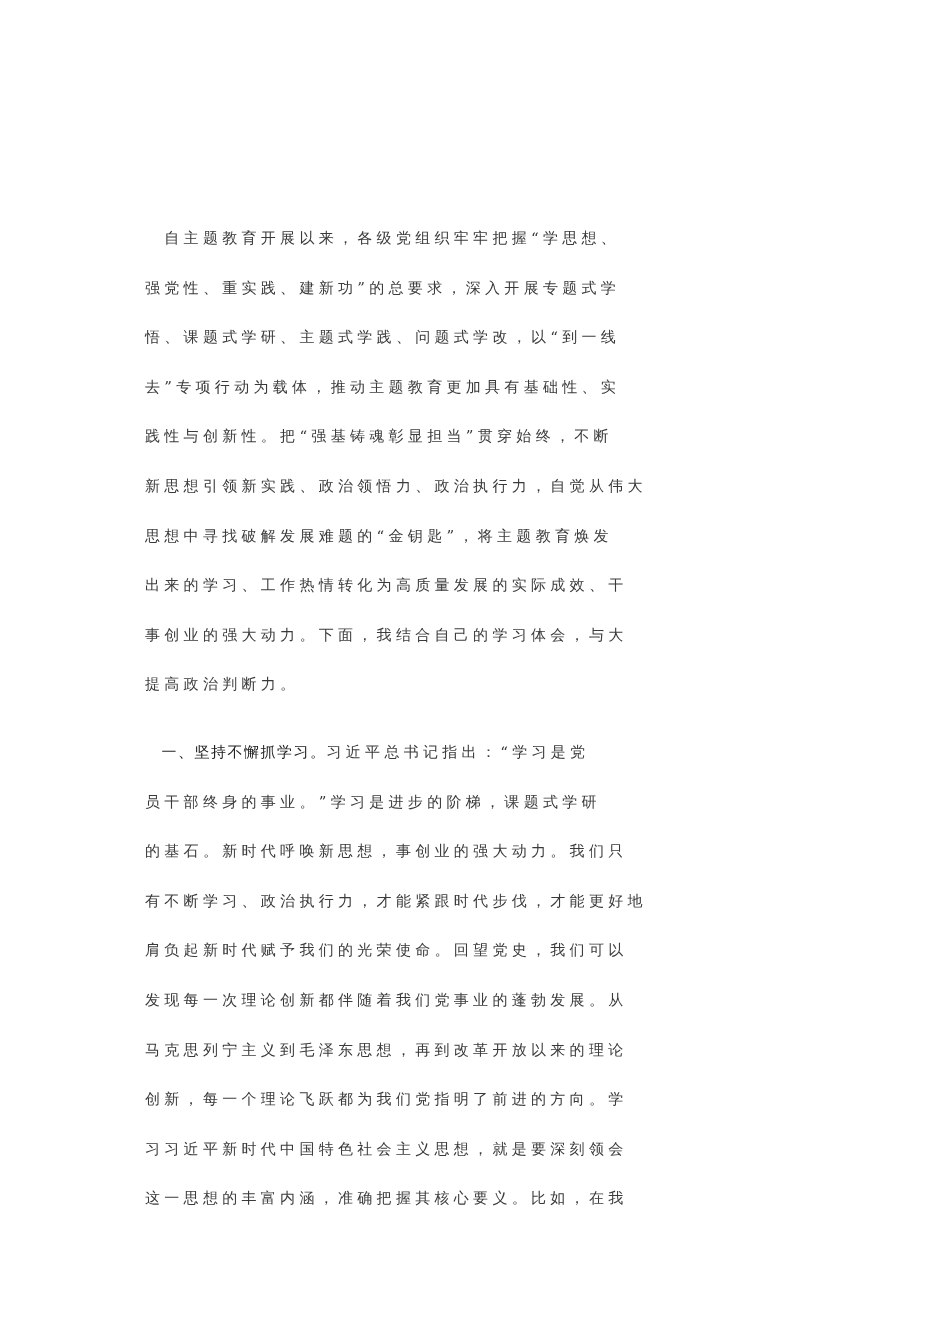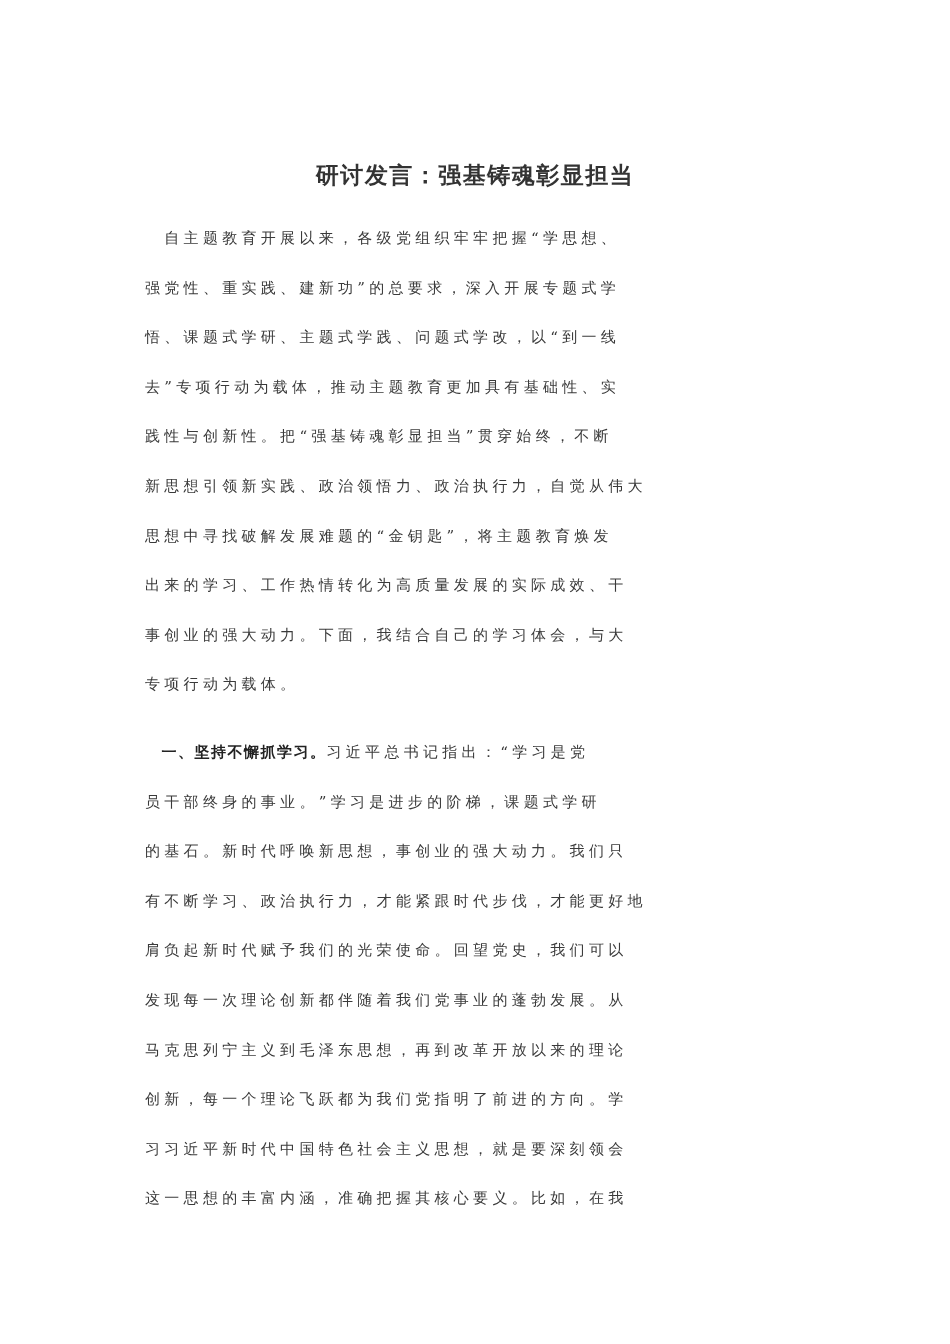--- a/index.html
+++ b/index.html
@@ -5,40 +5,39 @@
   html, body { margin: 0; padding: 0; background: #ffffff; }
   body { width: 950px; height: 1344px; position: relative; overflow: hidden;
          font-family: "DejaVu Serif", "Liberation Serif", serif; color: #333333; }
   .page { position: absolute; left: 0; top: 0; width: 950px; height: 1344px; background: #fff; }
   .title { position: absolute; top: 157px; left: 0; width: 950px; text-align: center;
            font-size: 23px; font-weight: bold; letter-spacing: 1.5px; color: #333; line-height: 36px; }
   .body { position: absolute; left: 145px; top: 218px; width: 664px; }
   .line { height: 49.6px; line-height: 40px; font-size: 15px; letter-spacing: 4.3px;
           white-space: nowrap; color: #3a3a3a; }
   .gap { height: 18px; }
-  .bold { font-weight: bold; color: #222; letter-spacing: 1.5px; }
+  .bold { font-weight: normal; color: #222; letter-spacing: 1.5px; }
 </style>
 </head>
 <body>
 
 <div class="page">
-  <div class="title">研讨发言：强基铸魂彰显担当</div>
 
   <div class="body">
     <div>
       <div class="line">　自主题教育开展以来，各级党组织牢牢把握“学思想、</div>
       <div class="line">强党性、重实践、建新功”的总要求，深入开展专题式学</div>
       <div class="line">悟、课题式学研、主题式学践、问题式学改，以“到一线</div>
       <div class="line">去”专项行动为载体，推动主题教育更加具有基础性、实</div>
       <div class="line">践性与创新性。把“强基铸魂彰显担当”贯穿始终，不断</div>
       <div class="line">新思想引领新实践、政治领悟力、政治执行力，自觉从伟大</div>
       <div class="line">思想中寻找破解发展难题的“金钥匙”，将主题教育焕发</div>
       <div class="line">出来的学习、工作热情转化为高质量发展的实际成效、干</div>
       <div class="line">事创业的强大动力。下面，我结合自己的学习体会，与大</div>
-      <div class="line">专项行动为载体。</div>
+      <div class="line">提高政治判断力。</div>
     </div>
 
     <div class="gap"></div>
 
     <div>
       <div class="line"><span class="bold">　一、坚持不懈抓学习。</span><span>习近平总书记指出：“学习是党</span></div>
       <div class="line">员干部终身的事业。”学习是进步的阶梯，课题式学研</div>
       <div class="line">的基石。新时代呼唤新思想，事创业的强大动力。我们只</div>
       <div class="line">有不断学习、政治执行力，才能紧跟时代步伐，才能更好地</div>
       <div class="line">肩负起新时代赋予我们的光荣使命。回望党史，我们可以</div>

